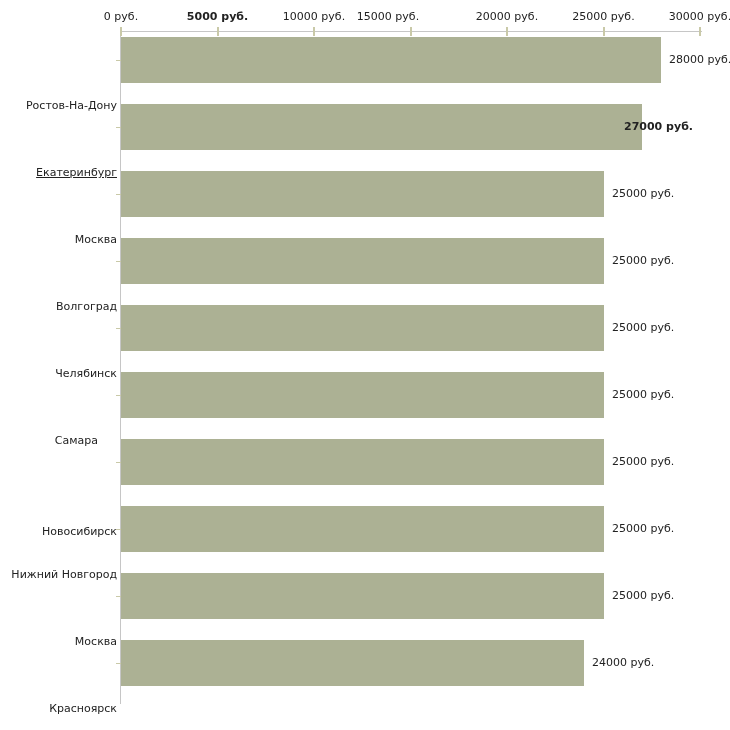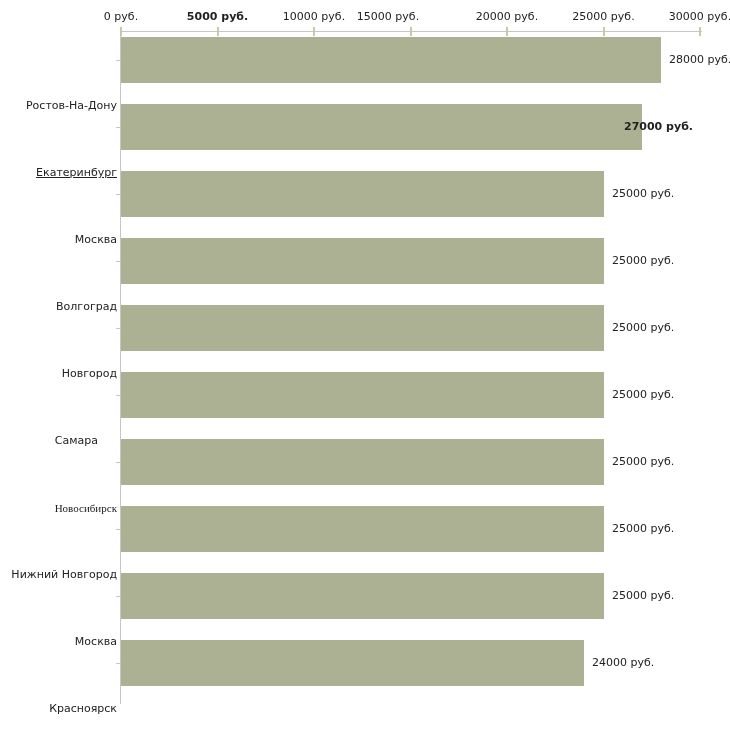--- a/index.html
+++ b/index.html
@@ -93,29 +93,29 @@
     <div class="val-label" style="left: 624px; top: 120px; font-weight: bold;">27000 руб.</div>
     <div class="bar" style="left: 121px; top: 171px; width: 483px;"></div>
     <div class="cat-label" style="right: 613px; top: 187px;">Москва</div>
     <div class="ytick" style="left: 116px; top: 194px;"></div>
     <div class="val-label" style="left: 612px; top: 187px;">25000 руб.</div>
     <div class="bar" style="left: 121px; top: 238px; width: 483px;"></div>
     <div class="cat-label" style="right: 613px; top: 254px;">Волгоград</div>
     <div class="ytick" style="left: 116px; top: 261px;"></div>
     <div class="val-label" style="left: 612px; top: 254px;">25000 руб.</div>
     <div class="bar" style="left: 121px; top: 305px; width: 483px;"></div>
-    <div class="cat-label" style="right: 613px; top: 321px;">Новгород</div>
+    <div class="cat-label" style="right: 613px; top: 321px;">Челябинск</div>
     <div class="ytick" style="left: 116px; top: 328px;"></div>
     <div class="val-label" style="left: 612px; top: 321px;">25000 руб.</div>
     <div class="bar" style="left: 121px; top: 372px; width: 483px;"></div>
     <div class="cat-label" style="right: 632px; top: 388px;">Самара</div>
     <div class="ytick" style="left: 116px; top: 395px;"></div>
     <div class="val-label" style="left: 612px; top: 388px;">25000 руб.</div>
     <div class="bar" style="left: 121px; top: 439px; width: 483px;"></div>
-    <div class="cat-label" style="right: 613px; top: 455px; font-family: Liberation Serif, serif;">Новосибирск</div>
+    <div class="cat-label" style="right: 613px; top: 479px;">Новосибирск</div>
     <div class="ytick" style="left: 116px; top: 462px;"></div>
     <div class="val-label" style="left: 612px; top: 455px;">25000 руб.</div>
     <div class="bar" style="left: 121px; top: 506px; width: 483px;"></div>
     <div class="cat-label" style="right: 613px; top: 522px;">Нижний Новгород</div>
     <div class="ytick" style="left: 116px; top: 529px;"></div>
     <div class="val-label" style="left: 612px; top: 522px;">25000 руб.</div>
     <div class="bar" style="left: 121px; top: 573px; width: 483px;"></div>
     <div class="cat-label" style="right: 613px; top: 589px;">Москва</div>
     <div class="ytick" style="left: 116px; top: 596px;"></div>
     <div class="val-label" style="left: 612px; top: 589px;">25000 руб.</div>

